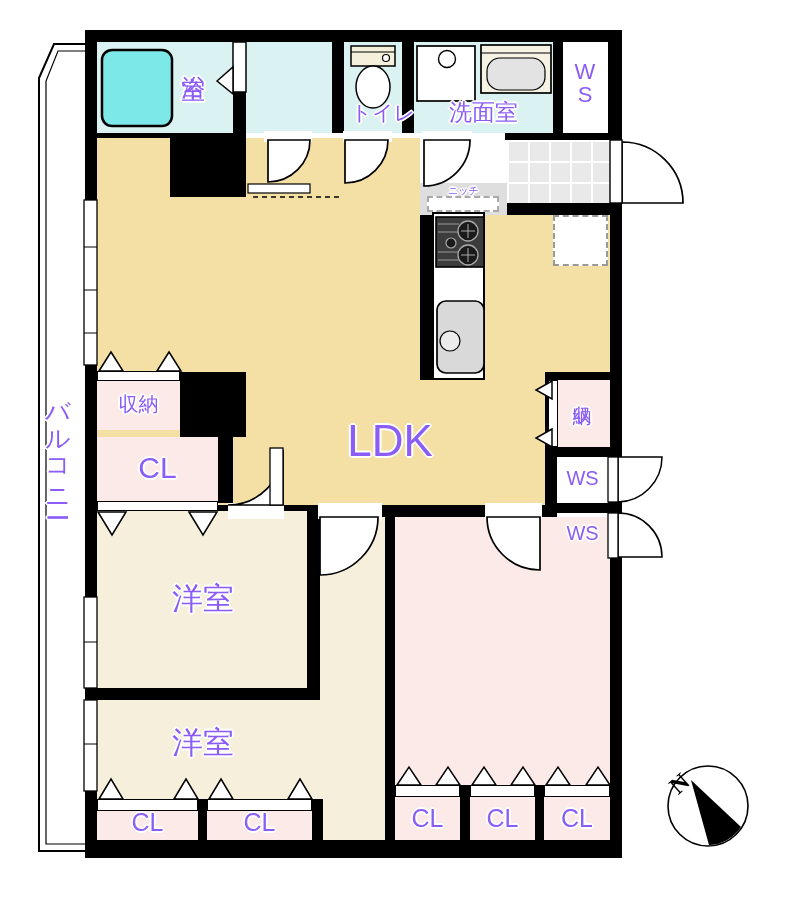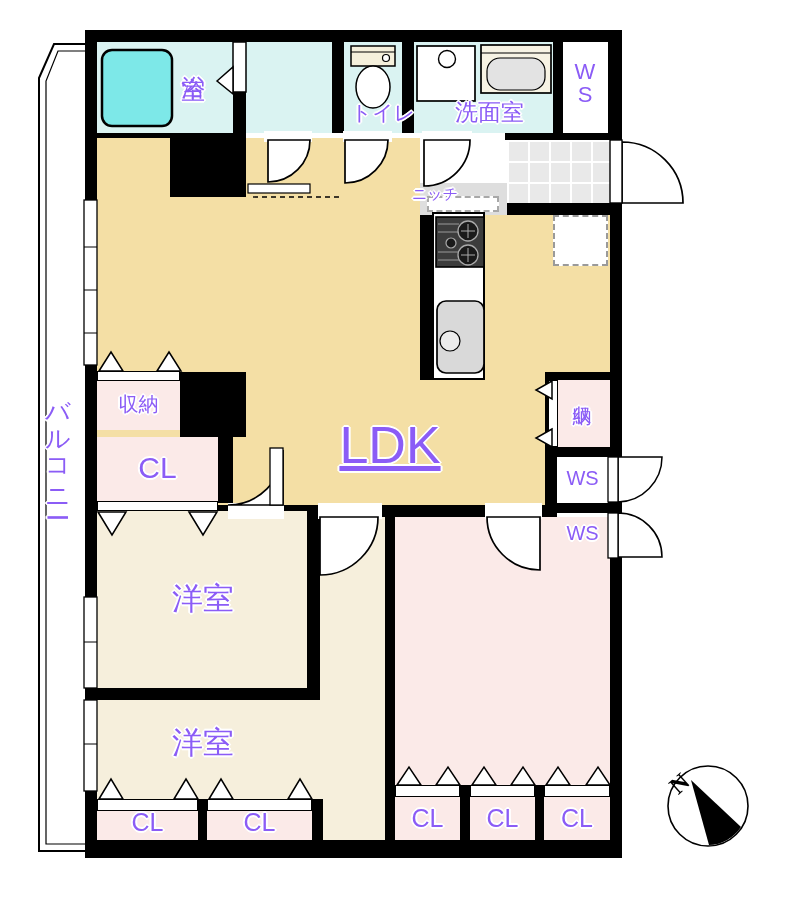--- a/index.html
+++ b/index.html
@@ -225,24 +225,24 @@
 
     <g>
       <circle cx="708" cy="806" r="40" fill="#fff" stroke="#000" stroke-width="1.6"></circle>
       <path d="M691,780 L709,845 A40,40 0 0 0 741,827 Z" fill="#000"></path>
       <text x="672" y="793" font-size="24" font-weight="bold" font-family="Liberation Serif, DejaVu Serif, serif" transform="rotate(-42 678 786)">N</text>
     </g>
   </svg>
 
   <div class="lbl vert" style="left:181px;top:56px;font-size:24px;">浴室</div>
   <div class="lbl ctr" style="left:333px;top:102px;width:100px;font-size:21px;">トイレ</div>
-  <div class="lbl ctr" style="left:414px;top:100px;width:139px;font-size:23px;padding-left:6px;">洗面室</div>
+  <div class="lbl ctr" style="left:414px;top:100px;width:139px;font-size:23px;">洗面室</div>
   <div class="lbl" id="ws-top-label" style="left:572px;top:60px;font-size:22px;white-space:normal;">WS</div>
-  <div class="lbl" style="left:412px;top:186px;font-size:15px;">ニッチ</div>
-  <div class="lbl ctr" style="left:310px;top:418px;width:160px;font-size:52px;text-decoration:underline;">LDK</div>
+  <div class="lbl" style="left:448px;top:186px;font-size:10px;">ニッチ</div>
+  <div class="lbl ctr" style="left:310px;top:418px;width:160px;font-size:44px;">LDK</div>
   <div class="lbl ctr" style="left:97px;top:394px;width:83px;font-size:20px;">収納</div>
   <div class="lbl ctr" style="left:97px;top:452px;width:121px;font-size:30px;">CL</div>
   <div class="lbl vert" style="left:572px;top:390px;font-size:19px;">収納</div>
   <div class="lbl ctr" style="left:557px;top:468px;width:51px;font-size:20px;">WS</div>
   <div class="lbl ctr" style="left:557px;top:523px;width:51px;font-size:20px;">WS</div>
   <div class="lbl ctr" style="left:123px;top:583px;width:160px;font-size:31px;">洋室</div>
   <div class="lbl ctr" style="left:123px;top:727px;width:160px;font-size:31px;">洋室</div>
   <div class="lbl ctr" style="left:97px;top:809px;width:101px;font-size:25px;">CL</div>
   <div class="lbl ctr" style="left:207px;top:809px;width:105px;font-size:25px;">CL</div>
   <div class="lbl ctr" style="left:395px;top:805px;width:65px;font-size:25px;">CL</div>

